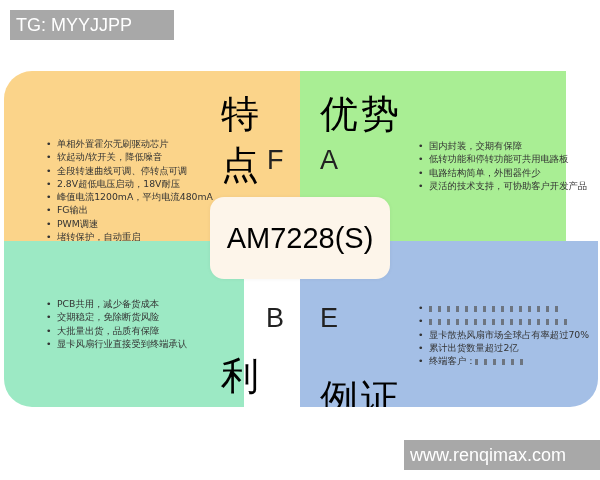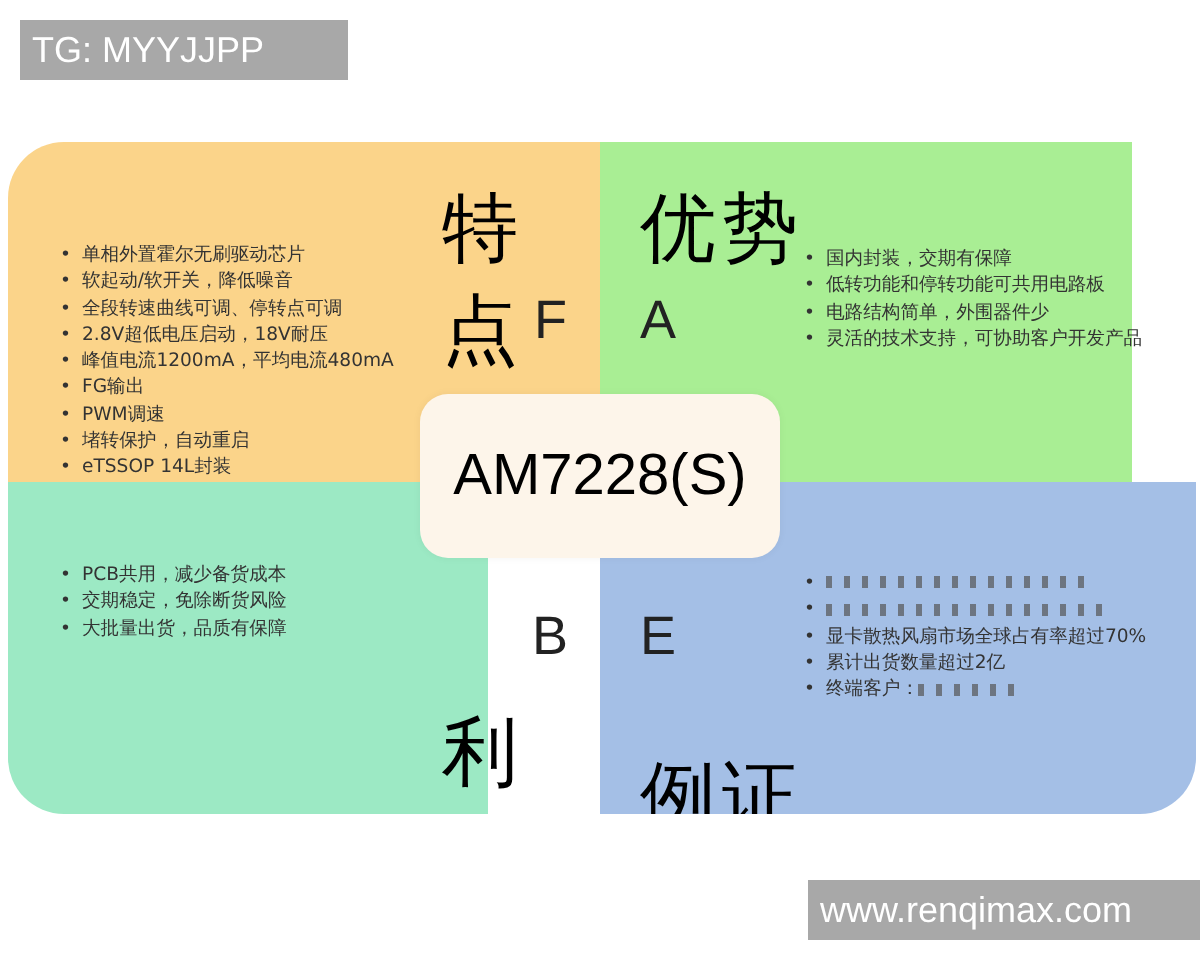--- a/index.html
+++ b/index.html
@@ -12,21 +12,21 @@
                color:#ffffff; font-family:"Liberation Sans", sans-serif; font-size:18px; line-height:30px;
                padding-left:6px; box-sizing:border-box; }
   .card { position:absolute; left:4px; top:71px; width:594px; height:336px; border-radius:28px; overflow:hidden; }
   .q { position:absolute; }
   .q-tl { left:0; top:0; width:296px; height:170px; background:#fbd48a; }
   .q-tr { left:296px; top:0; width:266px; height:170px; background:#a9ee94; }
   .q-bl { left:0; top:170px; width:240px; height:166px; background:#9ce9c4; }
   .q-br { left:296px; top:170px; width:298px; height:166px; background:#a4bfe6; }
   .big { position:absolute; font-size:38px; color:#000000; letter-spacing:3px; }
   .letter { position:absolute; font-family:"Liberation Sans", sans-serif; font-size:27px; color:#222; }
-  ul.bul { position:absolute; margin:0; padding:0; list-style:none; font-size:9.3px; color:#333; line-height:13.3px; }
+  ul.bul { position:absolute; margin:16px; padding:0; list-style:none; font-size:9.3px; color:#333; line-height:13.3px; }
   ul.bul li { position:relative; padding-left:11px; white-space:nowrap; }
   ul.bul li::before { content:"•"; position:absolute; left:0; top:0; }
   .blur { display:inline-block; height:6px; width:130px; vertical-align:middle;
           background:repeating-linear-gradient(90deg,#555 0 3px,transparent 3px 9px); opacity:.7; }
   .center { position:absolute; left:210px; top:197px; width:180px; height:82px; background:#fdf5ea;
             border-radius:14px; box-shadow:0 0 4px rgba(0,0,0,0.05); display:flex; align-items:center; justify-content:center;
             font-family:"Liberation Sans", sans-serif; font-size:29px; color:#000000; }
 </style>
 </head>
 <body>
@@ -59,20 +59,21 @@
       <li>电路结构简单，外围器件少</li>
       <li>灵活的技术支持，可协助客户开发产品</li>
     </ul>
   </div>
 
   <div class="q q-bl">
     <ul class="bul" style="left:26px; top:40px;">
       <li>PCB共用，减少备货成本</li>
       <li>交期稳定，免除断货风险</li>
       <li>大批量出货，品质有保障</li>
+      <li>显卡风扇行业直接受到终端承认</li>
     </ul>
     <div class="letter" style="left:262px; top:62px;">B</div>
     <div class="big" style="left:217px; top:110px;">利益</div>
   </div>
 
   <div class="q q-br">
     <div class="letter" style="left:20px; top:62px;">E</div>
     <div class="big" style="left:20px; top:110px;margin-top:22px;">例证</div>
     <ul class="bul" style="left:102px; top:44px;">
       <li><span class="blur"></span></li>

